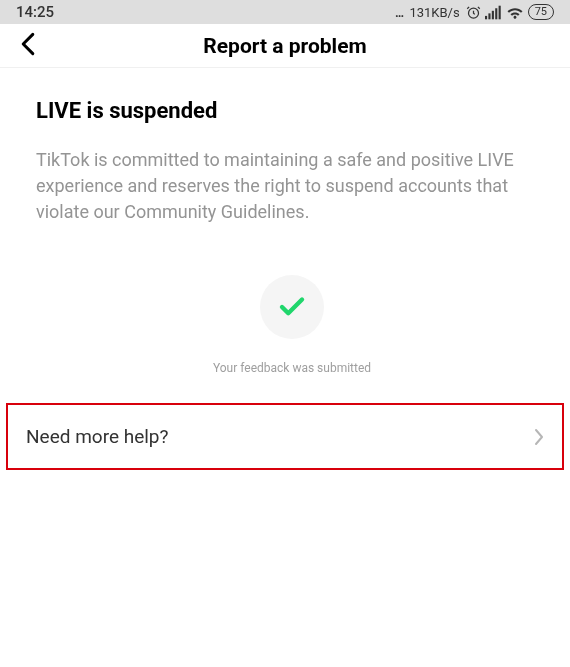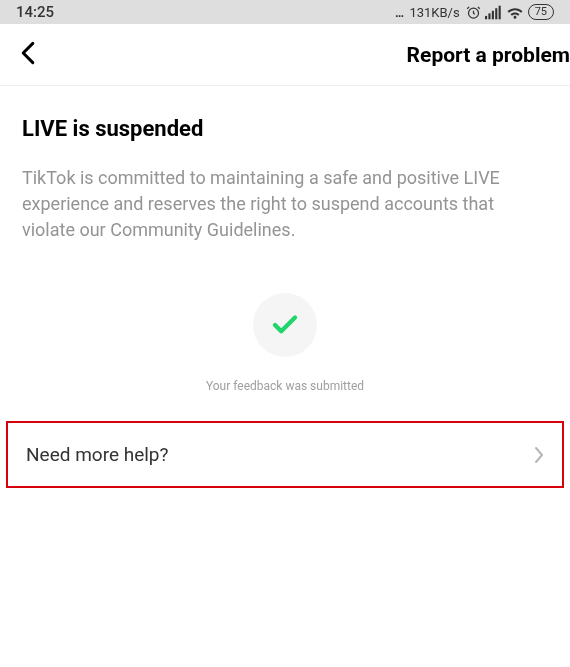--- a/index.html
+++ b/index.html
@@ -43,43 +43,43 @@
       border: 1.5px solid #333;
       border-radius: 10px;
       padding: 3px 6px;
       font-size: 11px;
       line-height: 14px;
       height: 16px;
       display: inline-flex;
       align-items: center;
     }
     .header {
-      height: 62px;
+      height: 44px;
       display: flex;
       align-items: center;
-      justify-content: flex-end;
+      justify-content: center;
       position: relative;
       border-bottom: 1px solid #f0f0f0;
       background: #fff;
     }
     .back-btn {
       position: absolute;
       left: 14px;
       top: 50%;
       transform: translateY(-50%);
       cursor: pointer;
       padding: 6px;
     }
     .header-title {
       font-size: 21px;
       font-weight: 700;
       color: #000;
     }
     .content {
-      padding: 30px 22px 0 22px;
+      padding: 30px 22px 0 36px;
     }
     .section-title {
       font-size: 22px;
       font-weight: 700;
       color: #000;
       margin-bottom: 24px;
     }
     .body-text {
       font-size: 18px;
       line-height: 1.45;

